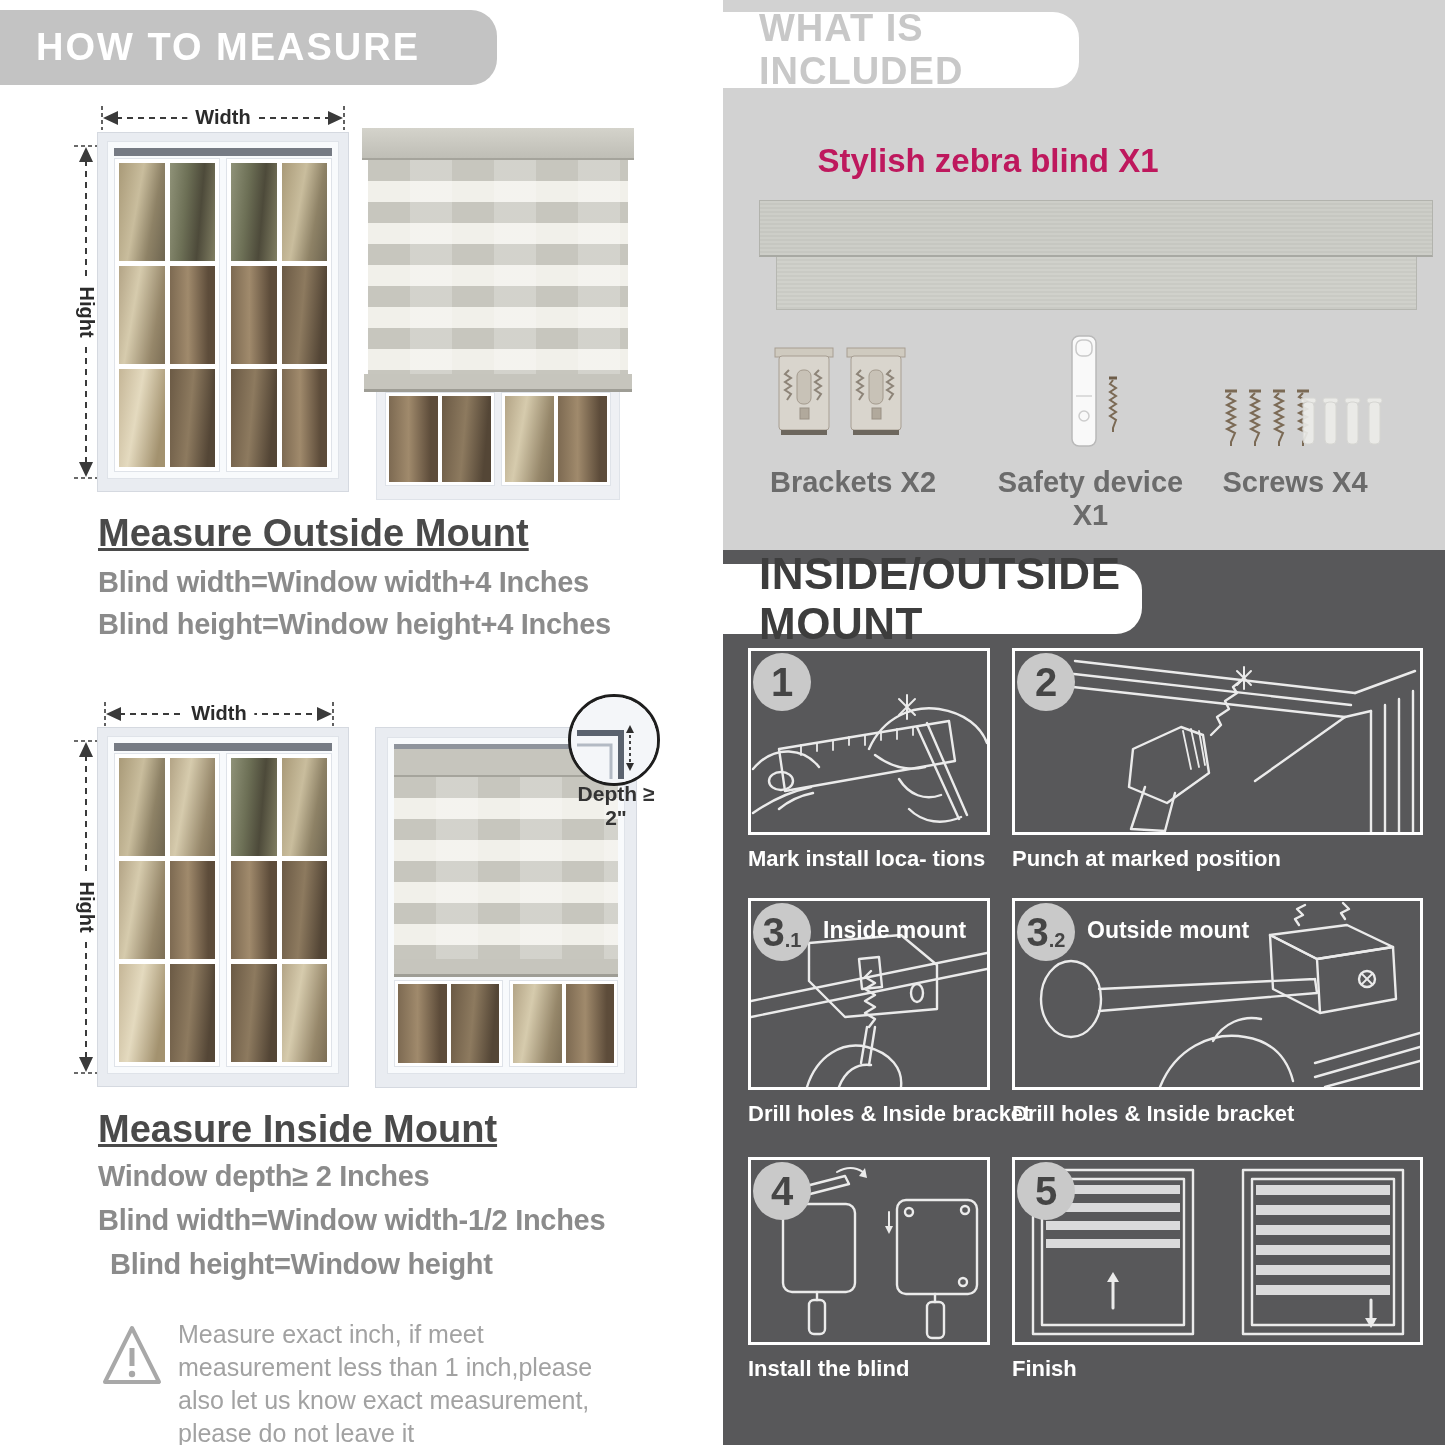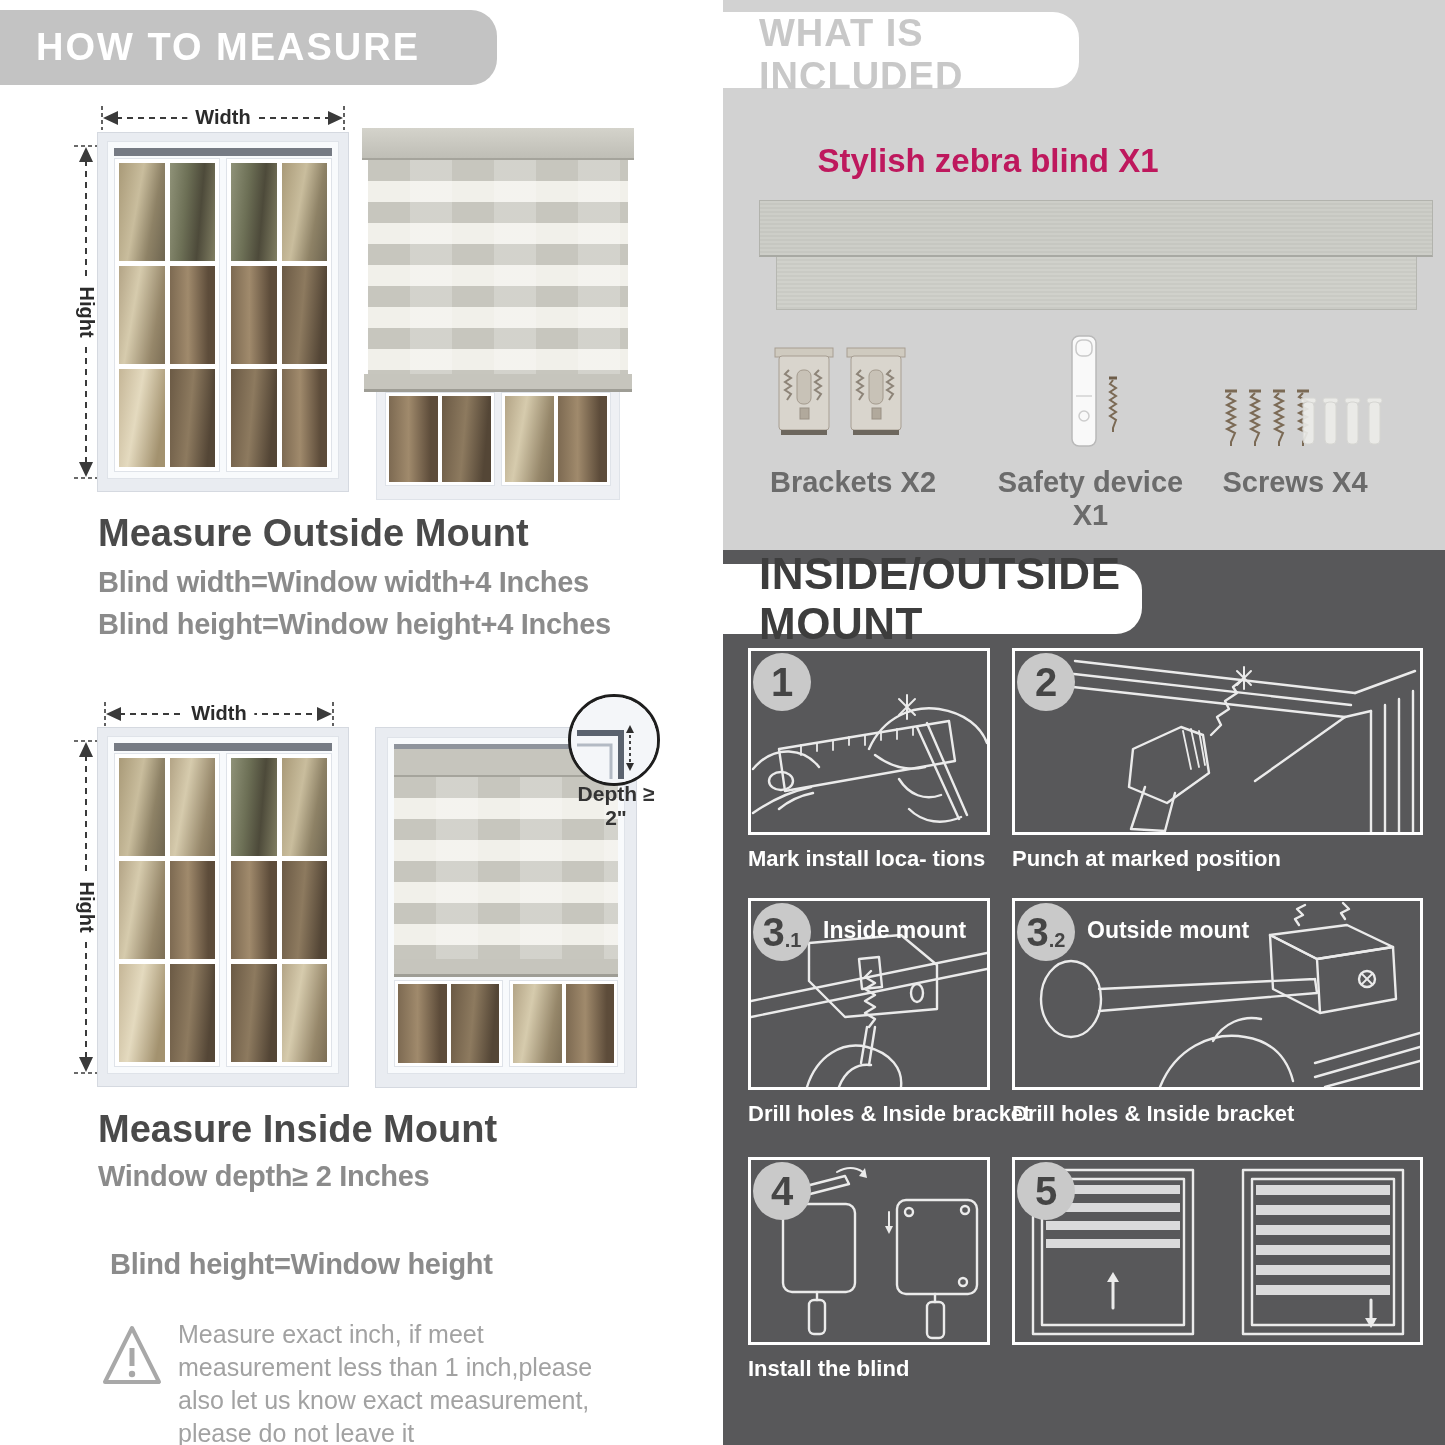--- a/index.html
+++ b/index.html
@@ -51,28 +51,28 @@
   .blind-in-inner{background:#f8fafc;height:100%;box-sizing:border-box;padding:6px;border:1px solid #dfe3e9;
       display:flex;flex-direction:column;}
   .blind-in .cassette{height:26px;border-top:5px solid #8f949c;background:#c6c5bd;flex:none;}
   .blind-in .zbody{margin:0;flex:none;}
   .blind-in .zrail{margin:0;flex:none;}
   .blind-in .sashes{padding-top:3px;}
   .depth-circle{position:absolute;width:86px;height:86px;border-radius:50%;background:#fdfdfd;
       border:3px solid #1e1e1e;overflow:hidden;}
   .depth-label{position:absolute;font-size:21px;font-weight:bold;color:#333;}
   
-  .m-title{position:absolute;margin:0;font-size:38px;font-weight:bold;color:#4a4a4a;letter-spacing:0;}
+  .m-title{position:absolute;margin:0;font-size:38px;font-weight:bold;color:#4a4a4a;letter-spacing:0;text-decoration:underline;}
   .m-line{position:absolute;margin:0;font-size:29px;font-weight:bold;color:#8b8b8b;letter-spacing:-.3px;}
   .warn{position:absolute;}
   .warn-text{position:absolute;font-size:25px;color:#a2a2a2;line-height:1.32;font-weight:500;}
   
   .included{left:723px;top:0;width:722px;height:550px;background:#d2d2d2;}
   .banner-white{position:absolute;left:0;top:12px;width:356px;height:76px;background:#fff;
-      border-radius:0 26px 26px 0;display:flex;align-items:flex-start;padding-left:36px;box-sizing:border-box;}
+      border-radius:0 26px 26px 0;display:flex;align-items:center;padding-left:36px;box-sizing:border-box;}
   .banner-white span{font-size:38px;font-weight:bold;color:#c8c8c8;letter-spacing:1px;}
   .product-label{position:absolute;left:0;top:142px;width:530px;text-align:center;
       font-size:33px;font-weight:bold;color:#be185d;}
   .rail-top{position:absolute;left:36px;top:200px;width:674px;height:57px;
       background:repeating-linear-gradient(180deg,#cdcec8 0 2px,#c6c7c1 2px 4px);
       border:1px solid #b2b3ad;border-bottom:2px solid #a8a9a3;box-sizing:border-box;}
   .rail-bottom{position:absolute;left:53px;top:257px;width:641px;height:53px;
       background:repeating-linear-gradient(180deg,#d0d1cb 0 2px,#c9cac4 2px 4px);
       border:1px solid #b6b7b1;border-top:none;box-sizing:border-box;}
   .item-label{position:absolute;top:466px;font-size:29px;font-weight:bold;color:#6b6b6b;text-align:center;}
@@ -237,20 +237,21 @@
         <path d="M6,48 L40,48 L40,82" stroke="#b3bac4" stroke-width="3" fill="none"></path>
         <line x1="59" y1="32" x2="59" y2="70" stroke="#2e2e2e" stroke-width="1.8" stroke-dasharray="3 3"></line>
         <polygon points="59,28 55,36 63,36" fill="#2e2e2e"></polygon>
         <polygon points="59,74 55,66 63,66" fill="#2e2e2e"></polygon>
       </svg>
     </div>
     <div class="depth-label" style="left:566px;top:782px;width:100px;text-align:center;">Depth ≥ 2"</div>
 
     <h2 class="m-title" style="left:98px;top:1108px;">Measure Inside Mount</h2>
     <p class="m-line" style="left:98px;top:1160px;">Window depth≥ 2 Inches</p>
+    <p class="m-line" style="left:98px;top:1204px;">Blind width=Window width-1/2 Inches</p>
     <p class="m-line" style="left:110px;top:1248px;">Blind height=Window height</p>
 
     <div class="warn" style="left:100px;top:1322px;">
       <svg width="64" height="70" viewBox="0 0 64 70">
         <path d="M32,6 L59,60 L5,60 Z" fill="none" stroke="#a8a8a8" stroke-width="4" stroke-linejoin="round"></path>
         <line x1="32" y1="26" x2="32" y2="44" stroke="#a8a8a8" stroke-width="5"></line>
         <circle cx="32" cy="52" r="3.2" fill="#a8a8a8"></circle>
       </svg>
     </div>
     <div class="warn-text" style="left:178px;top:1318px;width:440px;">Measure exact inch, if meet measurement less than 1 inch,please also let us know exact measurement, please do not leave it</div>
@@ -492,15 +493,16 @@
           </g>
           <line x1="356" y1="140" x2="356" y2="162" stroke-width="3"></line>
             <polygon points="356,168 350,158 362,158" fill="#ebebeb" stroke="none"></polygon>
         </svg>
         <div class="badge">
           <span class="num">5</span>
             <span class="sub"></span>
         </div>
         <span class="ptitle"></span>
       </div>
+      <figcaption class="caption">Finish</figcaption>
     </figure>
   </section>
 </div>
 
 </body></html>

